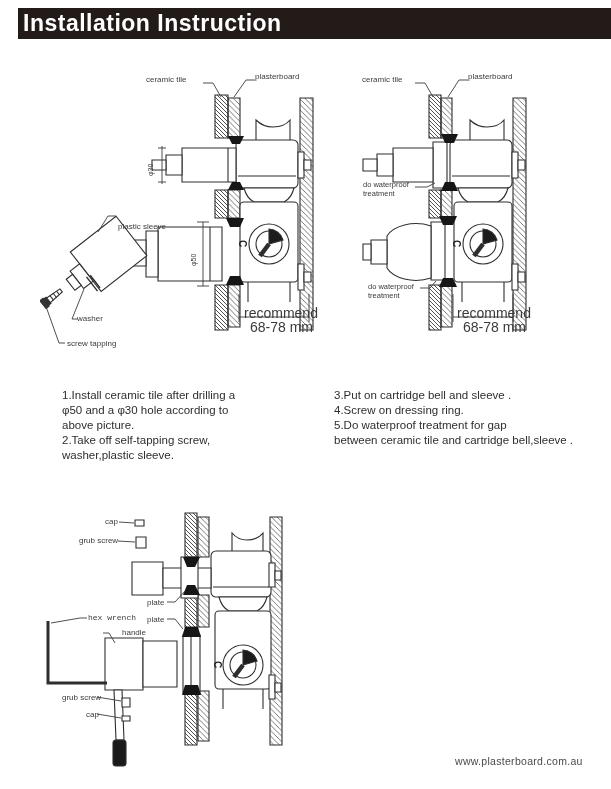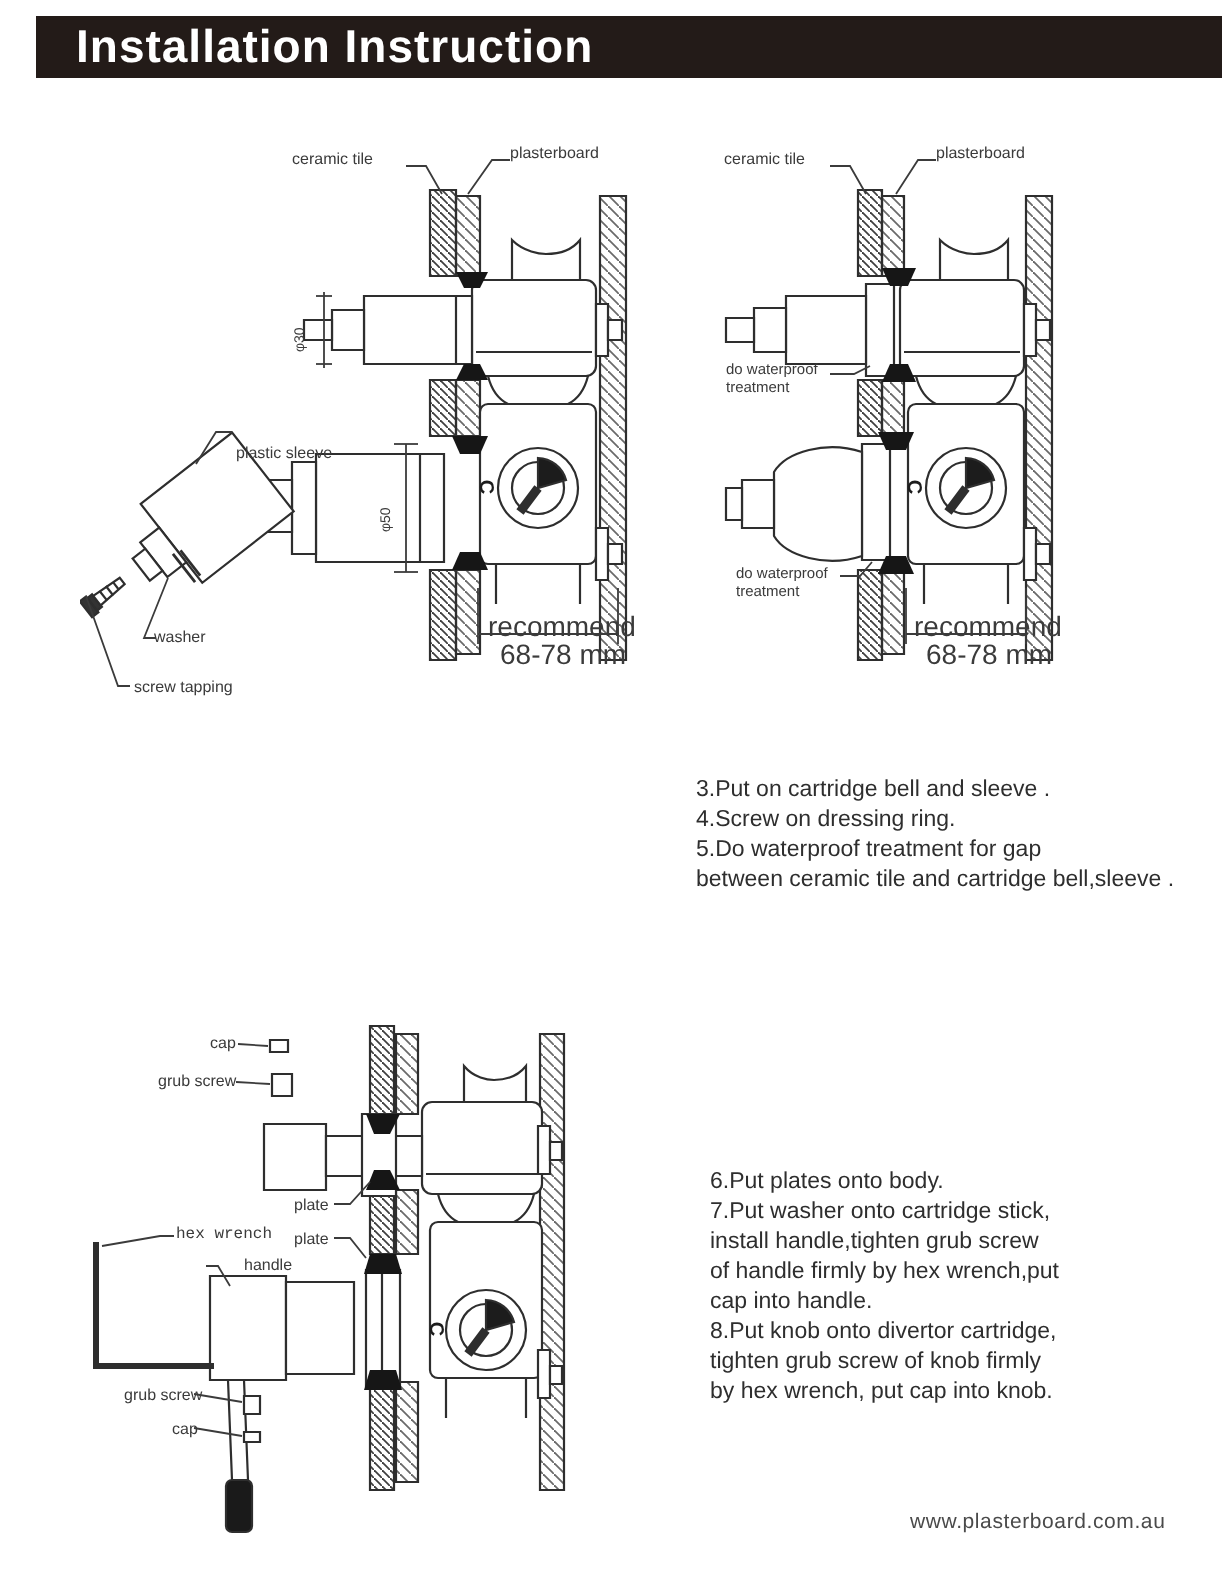--- a/index.html
+++ b/index.html
@@ -1,19 +1,19 @@
 <!DOCTYPE html>
 <html><head>
 <meta charset="utf-8">
 <style>
   html,body{margin:0;padding:0;background:#ffffff;}
   .page{position:relative;width:611px;height:789px;background:#ffffff;overflow:hidden;
         font-family:"Liberation Sans", sans-serif;color:#2e2e2e;}
   .header-bar{position:absolute;left:18px;top:8px;width:593px;height:31px;background:#231b18;}
-  .header-title{color:#ffffff;font-size:23px;font-weight:bold;line-height:31px;padding-left:20px;
+  .header-title{color:#ffffff;font-size:23px;font-weight:bold;line-height:31px;padding-left:5px;
         letter-spacing:0.5px;white-space:nowrap;border-radius:10px;}
   .diagram{position:absolute;}
   .diagram svg{position:absolute;left:0;top:0;}
   .lbl{position:absolute;font-size:8px;line-height:9px;color:#3b3b3b;white-space:nowrap;z-index:2;}
   .lbl.two{white-space:pre-line;}
   .dim-v{position:absolute;font-size:7px;color:#3b3b3b;transform:rotate(-90deg);
         transform-origin:0 0;white-space:nowrap;z-index:2;}
   .cmark{position:absolute;font-size:10px;font-weight:bold;color:#1c1c1c;
         transform:rotate(90deg);z-index:2;}
   .dimtext{position:absolute;font-size:14px;color:#3b3b3b;white-space:nowrap;z-index:2;}
@@ -193,21 +193,26 @@
     <div class="lbl" style="left:133px;top:2px;">plasterboard</div>
     <div class="lbl two" style="left:28px;top:110px;font-size:7.5px;">do waterproof
 treatment</div>
     <div class="lbl two" style="left:33px;top:212px;font-size:7.5px;">do waterproof
 treatment</div>
     <div class="dimtext" style="left:122px;top:235px;">recommend</div>
     <div class="dimtext" style="left:128px;top:249px;">68-78 mm</div>
     <div class="cmark" style="left:118px;top:168px;">C</div>
   </div>
 
-  <div class="steps" style="left:348px;top:388px;width:259px;">3.Put on cartridge bell and sleeve .
+  <div class="steps" style="left:62px;top:388px;width:258px;">1.Install ceramic tile after drilling a
+φ50 and a φ30 hole according to
+above picture.
+2.Take off self-tapping screw,
+washer,plastic sleeve.</div>
+  <div class="steps" style="left:334px;top:388px;width:259px;">3.Put on cartridge bell and sleeve .
 4.Screw on dressing ring.
 5.Do waterproof treatment for gap
 between ceramic tile and cartridge bell,sleeve .</div>
 
   <div class="diagram" style="left:35px;top:495px;width:310px;height:290px;">
     <svg width="310" height="290" viewBox="0 0 310 290">
       <defs>
         <pattern id="h3a" width="4" height="4" patternUnits="userSpaceOnUse">
           <path d="M0,0 L4,4" stroke="#3f3f3f" stroke-width="0.9"></path>
         </pattern>
@@ -276,24 +281,16 @@
     <div class="lbl" style="left:44px;top:41px;">grub screw</div>
     <div class="lbl" style="left:112px;top:103px;">plate</div>
     <div class="lbl" style="left:112px;top:120px;">plate</div>
     <div class="lbl" style="left:53px;top:118px;font-family:Liberation Mono, monospace;">hex wrench</div>
     <div class="lbl" style="left:45px;top:133px;margin-left:42px;">handle</div>
     <div class="lbl" style="left:27px;top:198px;">grub screw</div>
     <div class="lbl" style="left:51px;top:215px;">cap</div>
     <div class="cmark" style="left:179px;top:164px;">C</div>
   </div>
 
-  <div class="steps" style="left:355px;top:584px;width:252px;">6.Put plates onto body.
-7.Put washer onto cartridge stick,
-install handle,tighten grub screw
-of handle firmly by hex wrench,put
-cap into handle.
-8.Put knob onto divertor cartridge,
-tighten grub screw of knob firmly
-by hex wrench, put cap into knob.</div>
 
   <div class="footer" style="left:455px;top:755px;">www.plasterboard.com.au</div>
 
 </div>
 
 </body></html>

